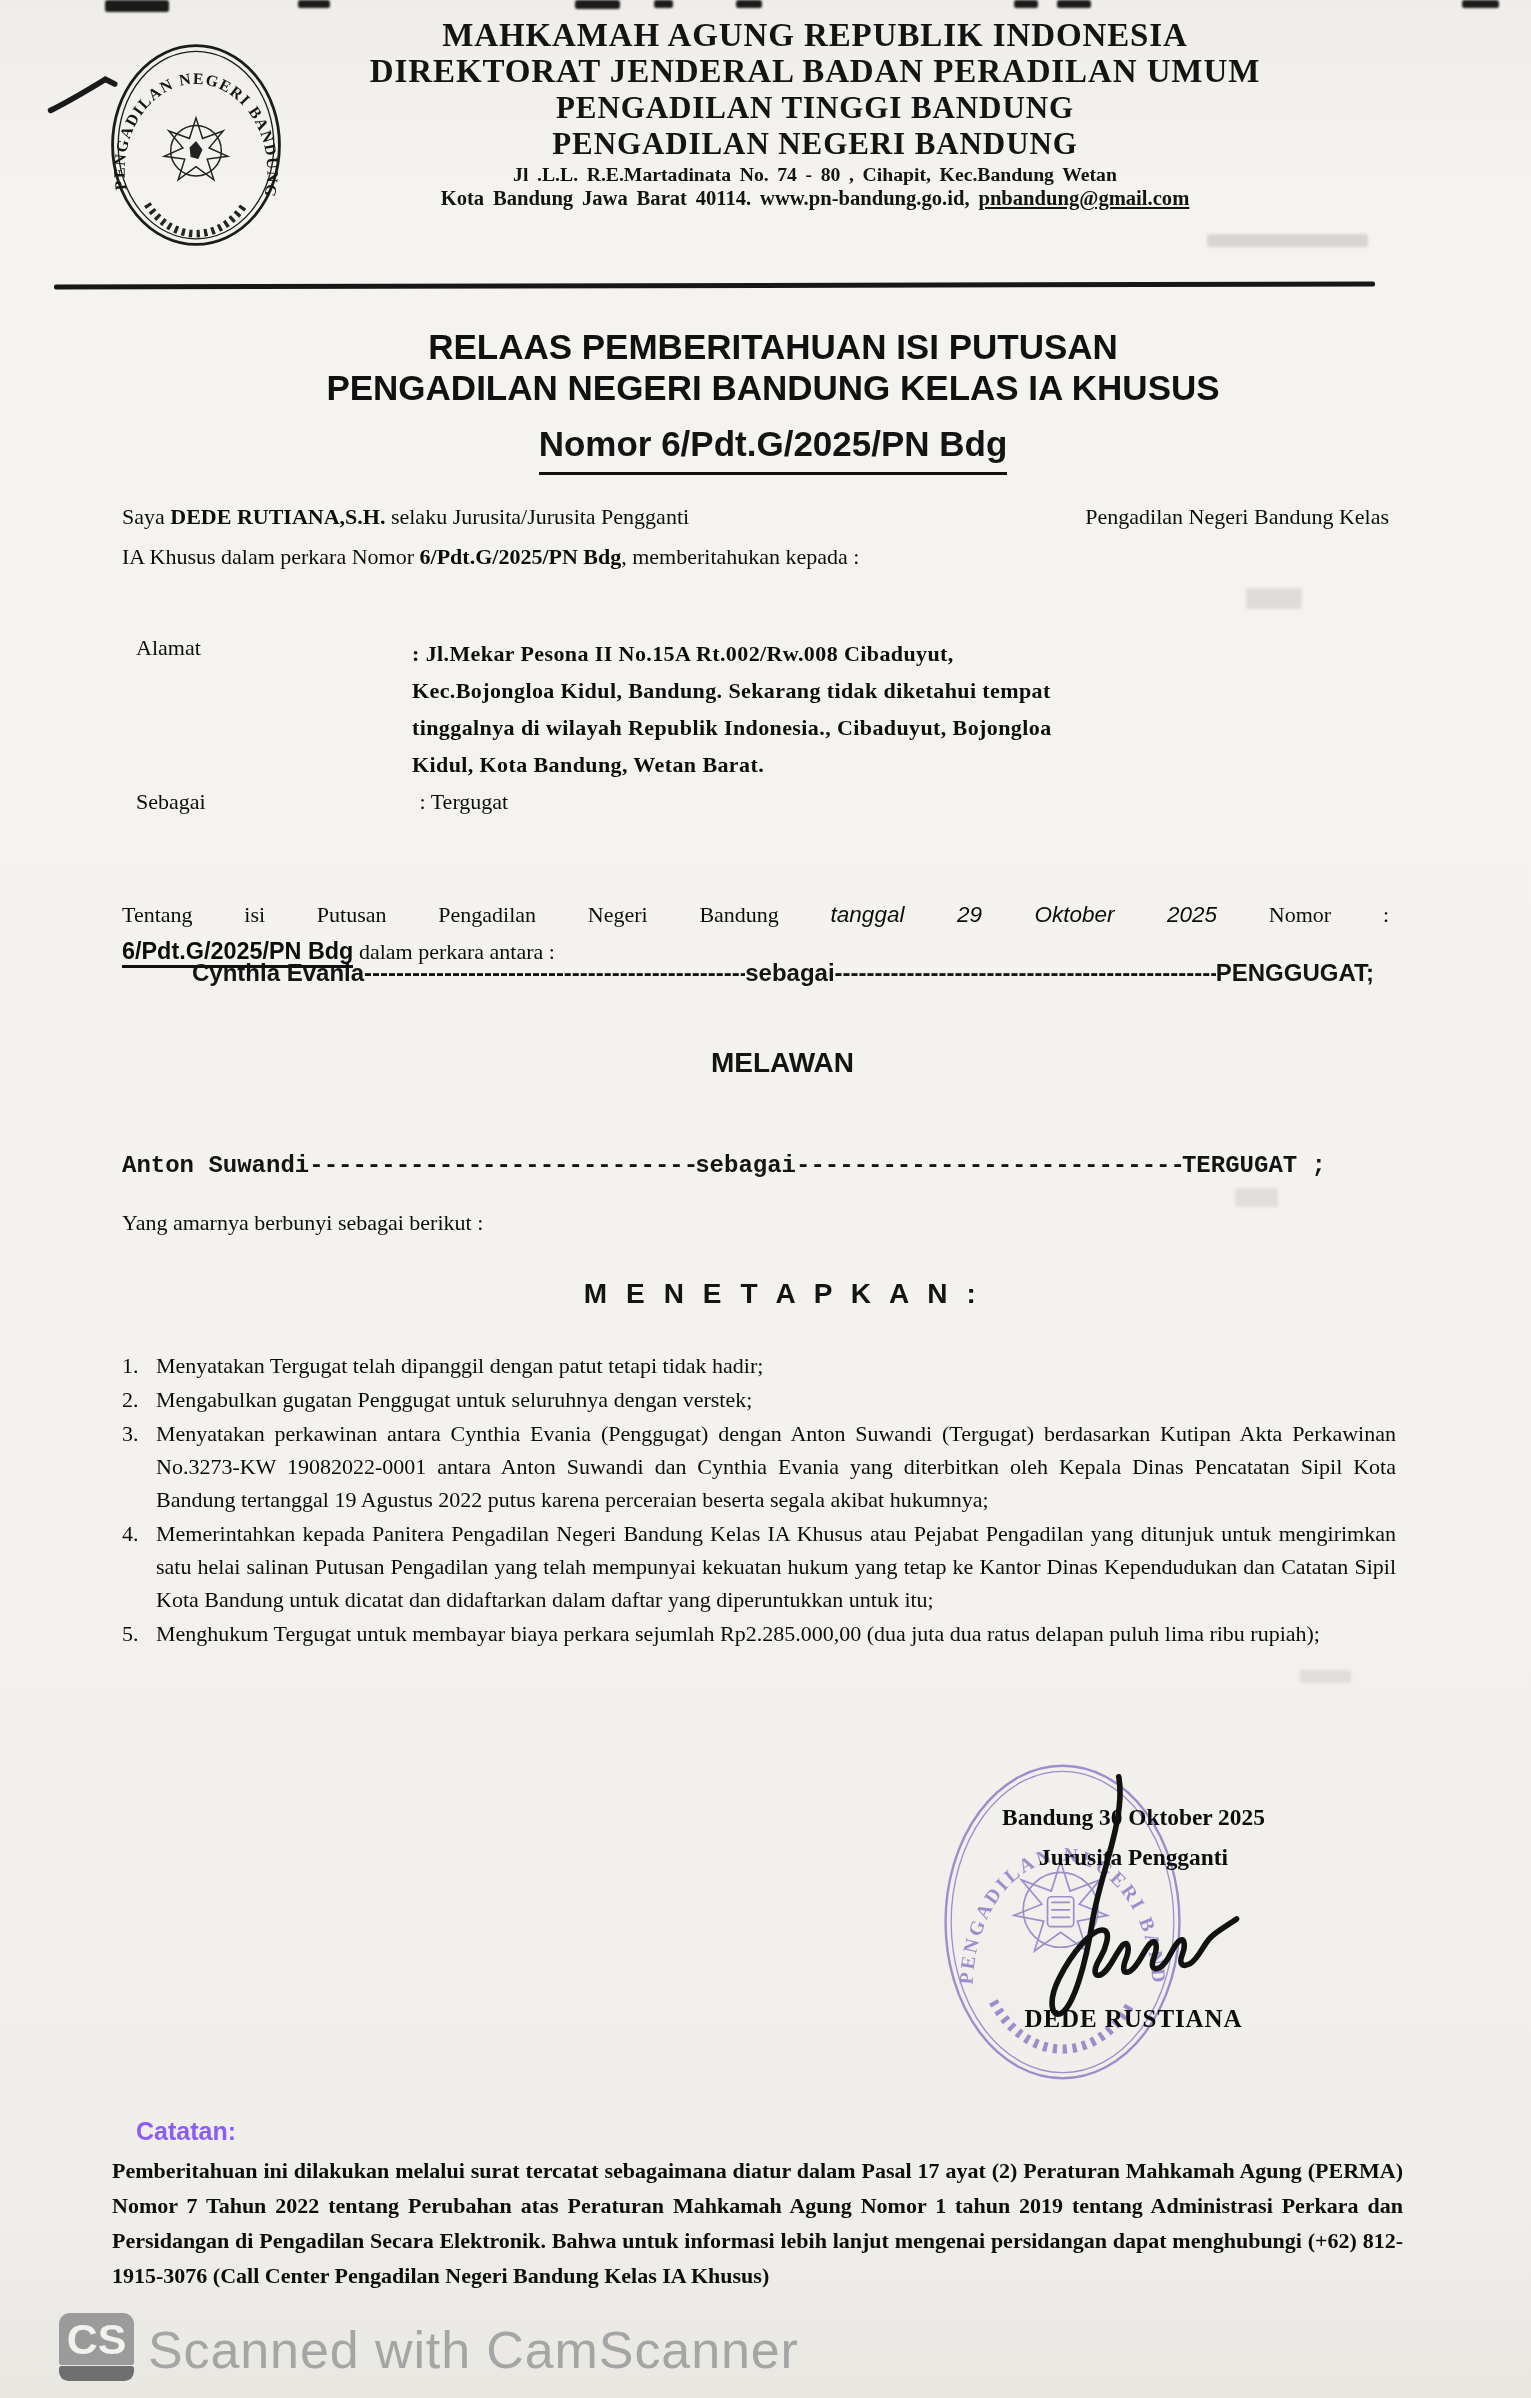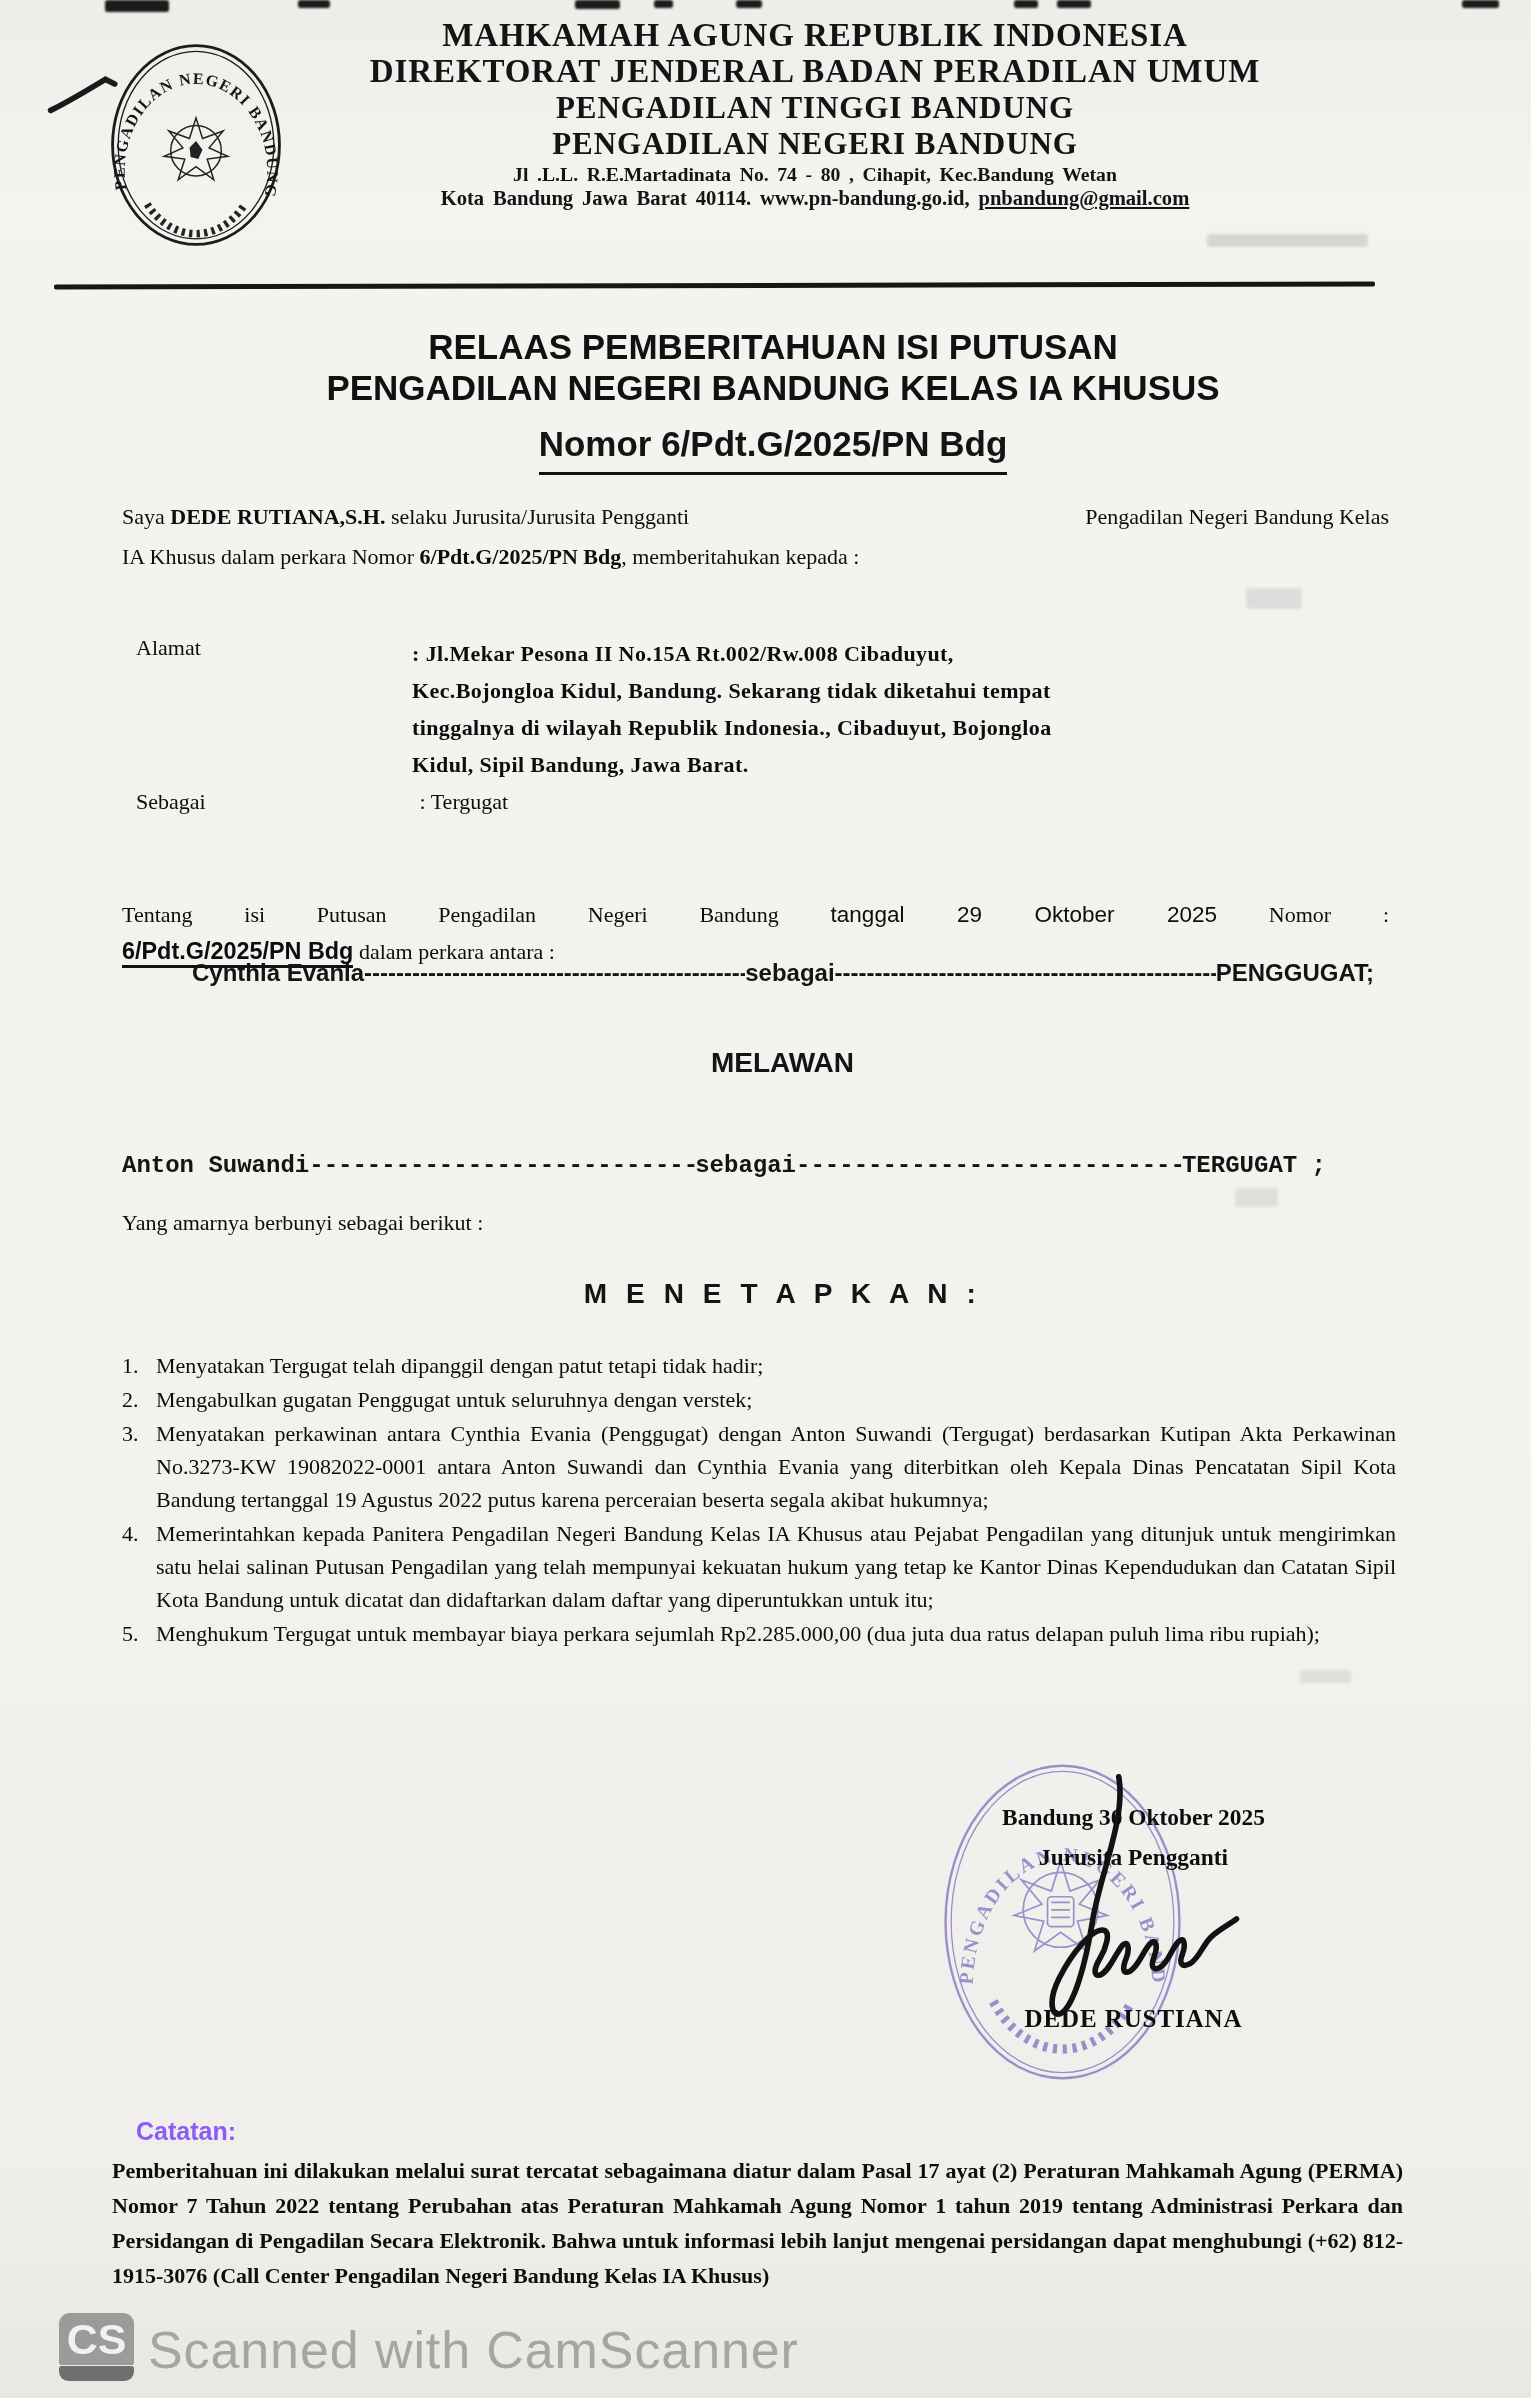--- a/index.html
+++ b/index.html
@@ -2,21 +2,21 @@
 <html style="font-size:15px"><head>
 <meta charset="utf-8">
 <style>
   html,body{margin:0;padding:0;}
   body{width:1532px;height:2399px;position:relative;overflow:hidden;
        background:linear-gradient(180deg,#efede9 0%,#f5f3f0 8%,#f4f2ee 60%,#f0eeea 92%,#e9e7e2 100%);
        font-family:"Liberation Serif", serif;color:#141414;}
   .page{position:absolute;inset:0;}
   .abs{position:absolute;}
   .serif{font-family:"Liberation Serif", serif;}
-  .sans{font-family:"Liberation Sans", sans-serif;}
+  .sans{font-family:"Liberation Sans", sans-serif;font-style:italic;}
   .b{font-weight:bold;}
 
   
   .smudge{position:absolute;background:#1b1b1b;border-radius:2.8px;filter:blur(0.9px);}
   .faint{position:absolute;background:#8a8a8a;opacity:.28;border-radius:2.8px;filter:blur(1.4px);}
 
   
   .hdr{left:234px;top:17px;width:1162px;text-align:center;}
   .hdr-l1{font-size:33px;font-weight:bold;letter-spacing:0.9px;line-height:36px;}
   .hdr-l2{font-size:33px;font-weight:bold;letter-spacing:0.9px;line-height:37px;}
@@ -149,21 +149,21 @@
     </div>
     <div><span>IA Khusus dalam perkara Nomor </span><span class="b">6/Pdt.G/2025/PN Bdg</span><span>, memberitahukan kepada :</span></div>
   </div>
 
   <div class="abs recip-row" style="top:635px;">
     <div class="recip-label">Alamat</div>
     <div class="recip-val alamat-val">
       <div>:  Jl.Mekar Pesona II No.15A Rt.002/Rw.008 Cibaduyut,</div>
       <div>Kec.Bojongloa Kidul, Bandung. Sekarang tidak diketahui tempat</div>
       <div>tinggalnya di wilayah Republik Indonesia., Cibaduyut, Bojongloa</div>
-      <div>Kidul, Sipil Bandung, Jawa Barat.</div>
+      <div>Kidul, Kota Bandung, Wetan Barat.</div>
     </div>
   </div>
   <div class="abs recip-row" style="top:789px;">
     <div class="recip-label">Sebagai</div>
     <div class="recip-val" style="padding-left:7.5px;">:  Tergugat</div>
   </div>
 
   <div class="abs tentang serif">
     <div class="tentang-l1"><span>Tentang isi Putusan Pengadilan Negeri Bandung</span> <span class="sans" style="font-size:22.5px;">tanggal 29 Oktober 2025</span> <span>Nomor :</span></div>
     <div><span class="case-sans" style="font-size:23.4px;">6/Pdt.G/2025/PN Bdg</span><span> dalam perkara antara :</span></div>

